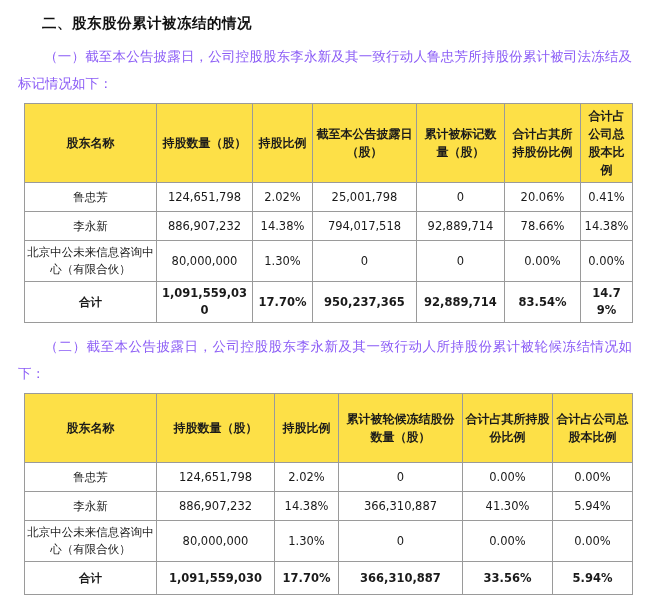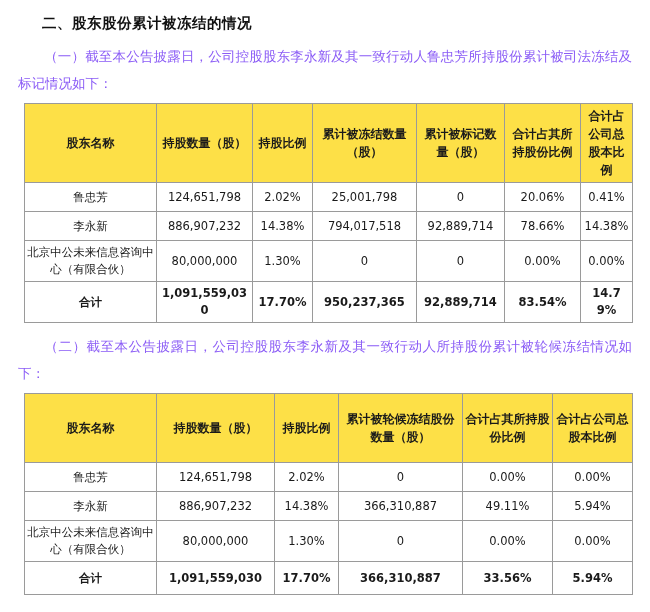--- a/index.html
+++ b/index.html
@@ -105,21 +105,21 @@
         <col class="c4">
         <col class="c5">
         <col class="c6">
         <col class="c7">
     </colgroup>
     <thead>
       <tr>
         <th>股东名称</th>
         <th>持股数量（股）</th>
         <th>持股比例</th>
-        <th>累计被冻结数量（股）</th>
+        <th>截至本公告披露日（股）</th>
         <th>累计被标记数量（股）</th>
         <th>合计占其所持股份比例</th>
         <th>合计占公司总股本比例</th>
       </tr>
     </thead>
     <tbody>
       <tr>
         <td>鲁忠芳</td>
         <td>124,651,798</td>
         <td>2.02%</td>
@@ -188,21 +188,21 @@
         <td>2.02%</td>
         <td>0</td>
         <td>0.00%</td>
         <td>0.00%</td>
       </tr>
       <tr>
         <td>李永新</td>
         <td>886,907,232</td>
         <td>14.38%</td>
         <td>366,310,887</td>
-        <td>49.11%</td>
+        <td>41.30%</td>
         <td>5.94%</td>
       </tr>
       <tr class="tall">
         <td>北京中公未来信息咨询中心（有限合伙）</td>
         <td>80,000,000</td>
         <td>1.30%</td>
         <td>0</td>
         <td>0.00%</td>
         <td>0.00%</td>
       </tr>

